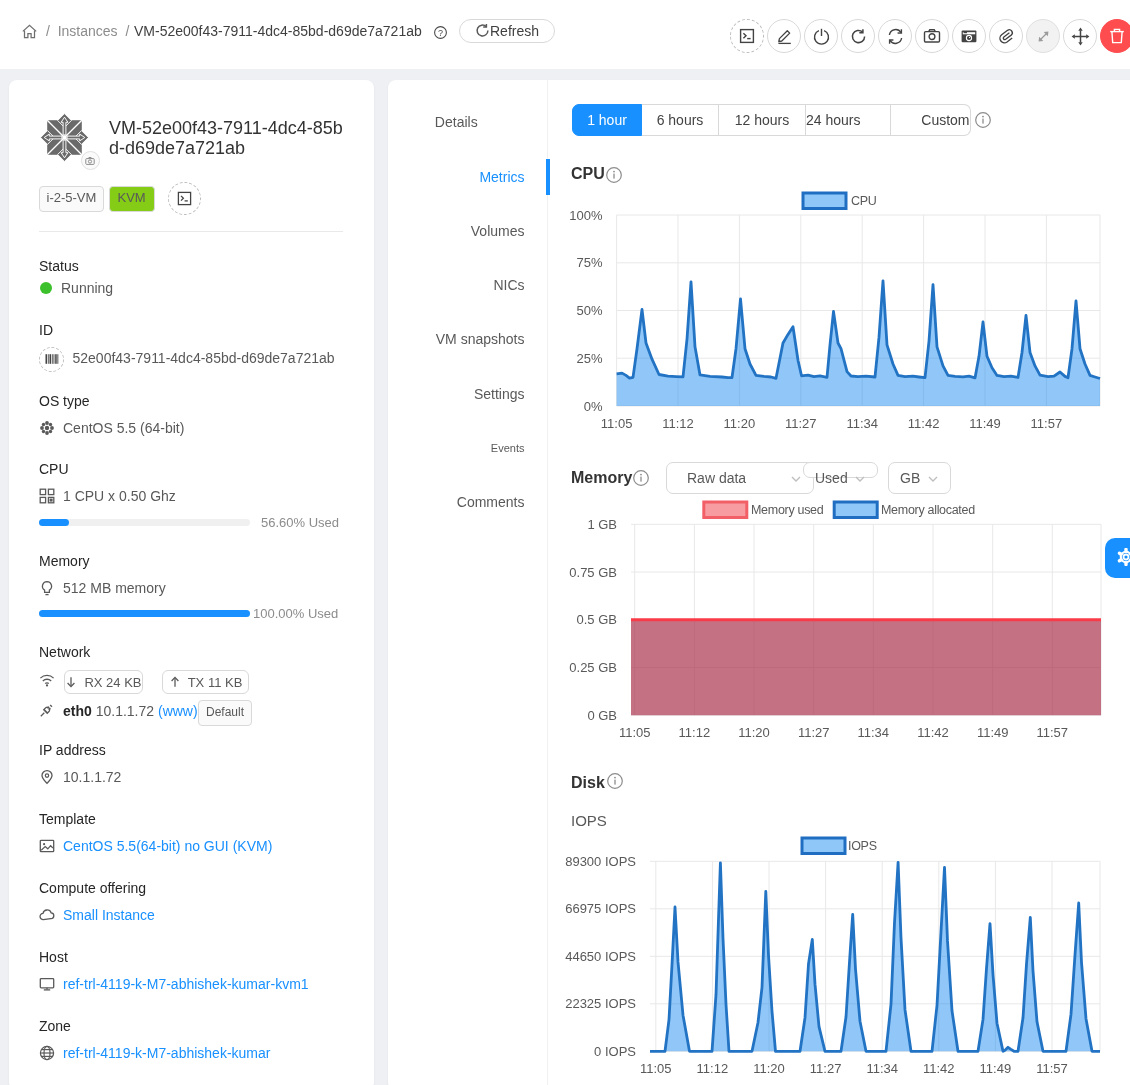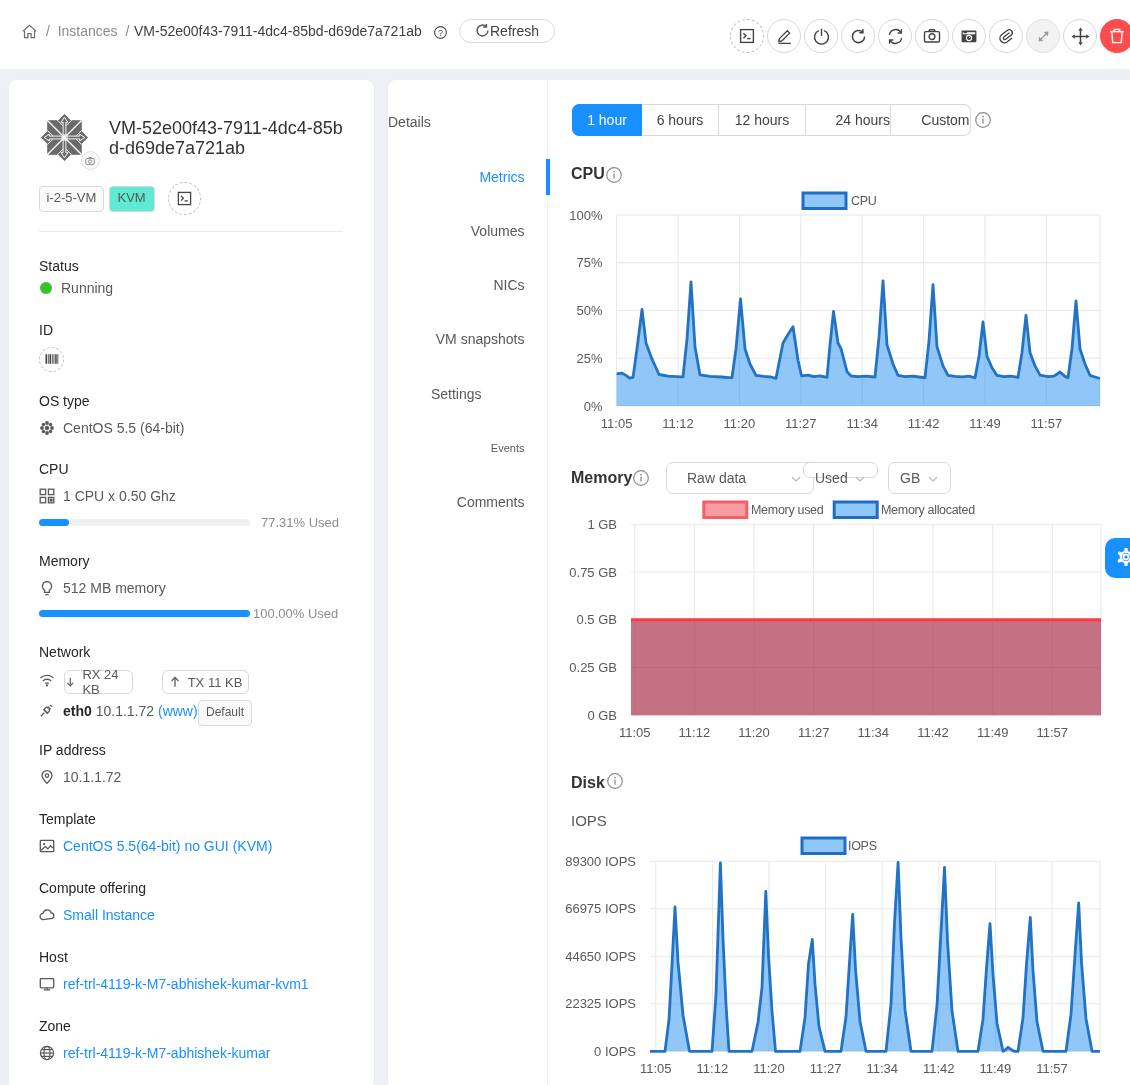--- a/index.html
+++ b/index.html
@@ -138,21 +138,21 @@
 </svg></div>
 <div style="position:absolute;left:71.5px;top:71px;width:17px;height:17px;border-radius:50%;background:#fafafa;border:1px solid #e0e0e0;display:flex;align-items:center;justify-content:center;line-height:0">
       <svg width="10" height="10" viewBox="0 0 10 10" style="">
         <rect x="0.8" y="2.6" width="8.4" height="5.8" rx="0.8" fill="none" stroke="#8c8c8c" stroke-width="1"></rect>
         <path d="M3.2 2.6 L3.9 1.5 H6.1 L6.8 2.6" fill="none" stroke="#8c8c8c" stroke-width="1"></path>
         <circle cx="5" cy="5.5" r="1.6" fill="none" stroke="#8c8c8c" stroke-width="1"></circle>
       </svg>
     </div>
 <div style="position:absolute;left:100px;top:38px;width:240px;font-size:18px;line-height:20px;color:#333;word-break:break-all">VM-52e00f43-7911-4dc4-85bd-d69de7a721ab</div>
 <div style="position:absolute;left:30px;top:106px;height:24px;padding:0 6.5px;border:1px solid #d9d9d9;border-radius:4px;background:#fafafa;font-size:13px;line-height:22px;color:#595959">i-2-5-VM</div>
-<div style="position:absolute;left:99.5px;top:106px;height:24px;padding:0 8px;border:1px solid #d9d9d9;border-radius:4px;background:#5eead4;font-size:13px;line-height:22px;color:#595959">KVM</div>
+<div style="position:absolute;left:99.5px;top:106px;height:24px;padding:0 8px;border:1px solid #d9d9d9;border-radius:4px;background:#84cc16;font-size:13px;line-height:22px;color:#595959">KVM</div>
 <div style="position:absolute;left:159px;top:101.5px;width:31px;height:31px;border-radius:50%;border:1px dashed #bdbdbd;display:flex;align-items:center;justify-content:center;line-height:0">
       <svg width="15" height="15" viewBox="0 0 15 15" style="">
         <rect x="1.4" y="1.4" width="12.2" height="12.2" fill="none" stroke="#434343" stroke-width="1.3"></rect>
         <path d="M4 4.9 L6.4 7.3 L4 9.6" fill="none" stroke="#434343" stroke-width="1.3"></path>
         <line x1="7.6" y1="9.9" x2="10.8" y2="9.9" stroke="#434343" stroke-width="1.3"></line>
       </svg>
     </div>
 <div style="position:absolute;left:30px;top:151px;width:304px;border-top:1px solid #e9e9e9"></div>
 <div class="lab" style="top:176px">Status</div>
 <div style="position:absolute;left:31px;top:202px;width:12px;height:12px;border-radius:50%;background:#3cc12c"></div>
@@ -164,20 +164,21 @@
           <rect x="0.5" y="2.2" width="1.5" height="9.6"></rect>
           <rect x="2.8" y="2.2" width="0.9" height="9.6"></rect>
           <rect x="4.5" y="2.2" width="1.5" height="9.6"></rect>
           <rect x="6.8" y="2.2" width="0.9" height="9.6"></rect>
           <rect x="8.5" y="2.2" width="0.9" height="9.6"></rect>
           <rect x="10.2" y="2.2" width="1.5" height="9.6"></rect>
           <rect x="12.4" y="2.2" width="0.9" height="9.6"></rect>
         </g>
       </svg>
     </div>
+    <div class="val" style="top:268px;left:63.5px">52e00f43-7911-4dc4-85bd-d69de7a721ab</div>
 <div class="lab" style="top:311px">OS type</div>
 <div style="position:absolute;left:30px;top:340px;line-height:0"><svg width="16" height="16" viewBox="0 0 16 16" style="">
         <g fill="#595959">
           <circle cx="8" cy="8" r="2.2"></circle>
           <circle cx="8" cy="3" r="1.9"></circle>
           <circle cx="8" cy="13" r="1.9"></circle>
           <circle cx="3" cy="8" r="1.9"></circle>
           <circle cx="13" cy="8" r="1.9"></circle>
           <circle cx="4.5" cy="4.5" r="1.7"></circle>
           <circle cx="11.5" cy="4.5" r="1.7"></circle>
@@ -193,41 +194,41 @@
           <rect x="9.4" y="1.2" width="5.4" height="5.4"></rect>
           <rect x="1.2" y="9.4" width="5.4" height="5.4"></rect>
           <rect x="9.4" y="9.4" width="5.4" height="5.4"></rect>
         </g>
         <rect x="10.6" y="10.6" width="3" height="3" fill="#595959"></rect>
       </svg></div>
     <div class="val" style="top:406px">1 CPU x 0.50 Ghz</div>
 <div style="position:absolute;left:30px;top:438.5px;width:211px;height:7px;border-radius:4px;background:#f0f0f0">
       <div style="width:30px;height:7px;border-radius:4px;background:#1890ff"></div>
     </div>
-<div style="position:absolute;left:252px;top:432.5px;font-size:13px;line-height:20px;color:#8c8c8c">77.31% Used</div>
+<div style="position:absolute;left:252px;top:432.5px;font-size:13px;line-height:20px;color:#8c8c8c">56.60% Used</div>
 <div class="lab" style="top:471px">Memory</div>
 <div style="position:absolute;left:30px;top:500px;line-height:0"><svg width="16" height="16" viewBox="0 0 16 16" style="">
         <path d="M8 1.6 a4.6 4.6 0 0 1 2.4 8.5 l0 2.2 h-4.8 l0-2.2 A4.6 4.6 0 0 1 8 1.6 Z" fill="none" stroke="#595959" stroke-width="1.3"></path>
         <line x1="6.4" y1="14.6" x2="9.6" y2="14.6" stroke="#595959" stroke-width="1.3"></line>
       </svg></div>
     <div class="val" style="top:498px">512 MB memory</div>
 <div style="position:absolute;left:30px;top:530.3px;width:211px;height:7px;border-radius:4px;background:#f0f0f0">
       <div style="width:211px;height:7px;border-radius:4px;background:#1890ff"></div>
     </div>
 <div style="position:absolute;left:244px;top:524.3px;font-size:13px;line-height:20px;color:#8c8c8c">100.00% Used</div>
 <div class="lab" style="top:562px">Network</div>
 <div style="position:absolute;left:30px;top:592px;line-height:0"><svg width="16" height="16" viewBox="0 0 16 16" style="">
         <g fill="none" stroke="#595959" stroke-width="1.3">
           <path d="M1.4 6.1 a9.6 9.6 0 0 1 13.2 0"></path>
           <path d="M3.8 8.9 a6.2 6.2 0 0 1 8.4 0"></path>
           <path d="M6.2 11.6 a2.8 2.8 0 0 1 3.6 0"></path>
         </g>
         <circle cx="8" cy="13.4" r="1.15" fill="#595959"></circle>
       </svg></div>
-<div class="pill" style="left:55px;top:590px;width:69px">
+<div class="pill" style="left:55px;top:590px;width:79px">
       <svg width="12" height="12" viewBox="0 0 12 12" style="">
         <g stroke="#595959" stroke-width="1.3" fill="none">
           <line x1="6" y1="1.2" x2="6" y2="10"></line>
           <path d="M2.6 7 L6 10.6 L9.4 7"></path>
         </g>
       </svg>
       <span>RX 24 KB</span>
     </div>
 <div class="pill" style="left:153px;top:590px;width:87px">
       <svg width="12" height="12" viewBox="0 0 12 12" style="">
@@ -280,32 +281,32 @@
           <line x1="1.4" y1="8" x2="14.6" y2="8"></line>
           <line x1="2.2" y1="4.6" x2="13.8" y2="4.6"></line>
           <line x1="2.2" y1="11.4" x2="13.8" y2="11.4"></line>
         </g>
       </svg></div>
     <div class="val" style="top:963px"><a>ref-trl-4119-k-M7-abhishek-kumar</a></div>
 </div>
 <div style="position:absolute;left:388px;top:80px;width:758px;height:1010px;background:#fff;border-radius:8px;box-shadow:0 1px 3px rgba(0,0,0,0.05)">
 <div style="position:absolute;left:159px;top:0;bottom:0;width:1px;background:#f0f0f0"></div>
 <div style="position:absolute;left:158px;top:78.5px;width:3.5px;height:36px;background:#1890ff"></div>
-<div style="position:absolute;left:0;top:31.4px;width:136.5px;text-align:left;font-size:14px;line-height:22px;color:#595959">Details</div>
+<div style="position:absolute;left:0;top:31.4px;width:136.5px;text-align:center;font-size:14px;line-height:22px;color:#595959">Details</div>
 <div style="position:absolute;left:0;top:85.6px;width:136.5px;text-align:right;font-size:14px;line-height:22px;color:#1890ff">Metrics</div>
 <div style="position:absolute;left:0;top:139.9px;width:136.5px;text-align:right;font-size:14px;line-height:22px;color:#595959">Volumes</div>
 <div style="position:absolute;left:0;top:194.1px;width:136.5px;text-align:right;font-size:14px;line-height:22px;color:#595959">NICs</div>
 <div style="position:absolute;left:0;top:248.3px;width:136.5px;text-align:right;font-size:14px;line-height:22px;color:#595959">VM snapshots</div>
-<div style="position:absolute;left:0;top:302.5px;width:136.5px;text-align:center;font-size:14px;line-height:22px;color:#595959">Settings</div>
+<div style="position:absolute;left:0;top:302.5px;width:136.5px;text-align:right;font-size:14px;line-height:22px;color:#595959">Settings</div>
 <div style="position:absolute;left:0;top:356.8px;width:136.5px;text-align:right;font-size:11px;line-height:22px;color:#595959">Events</div>
 <div style="position:absolute;left:0;top:411.0px;width:136.5px;text-align:right;font-size:14px;line-height:22px;color:#595959">Comments</div>
 <div style="position:absolute;left:184px;top:24px;width:70px;height:32px;border:1px solid #d9d9d9;background:#1890ff;color:#fff;border-color:#1890ff;border-radius:7px 0 0 7px;box-sizing:border-box;text-align:center;font-size:14px;line-height:30px">1 hour</div>
 <div style="position:absolute;left:254px;top:24px;width:77px;height:32px;border:1px solid #d9d9d9;border-left:none;background:#fff;color:#434343;box-sizing:border-box;text-align:center;font-size:14px;line-height:30px">6 hours</div>
 <div style="position:absolute;left:331px;top:24px;width:87px;height:32px;border:1px solid #d9d9d9;border-left:none;background:#fff;color:#434343;box-sizing:border-box;text-align:center;font-size:14px;line-height:30px">12 hours</div>
-<div style="position:absolute;left:418px;top:24px;width:85px;height:32px;border:1px solid #d9d9d9;border-left:none;background:#fff;color:#434343;box-sizing:border-box;text-align:right;font-size:14px;line-height:30px">24 hours</div>
+<div style="position:absolute;left:418px;top:24px;width:85px;height:32px;border:1px solid #d9d9d9;border-left:none;background:#fff;color:#434343;box-sizing:border-box;text-align:left;font-size:14px;line-height:30px">24 hours</div>
 <div style="position:absolute;left:503px;top:24px;width:79.5px;height:32px;border:1px solid #d9d9d9;border-left:none;background:#fff;color:#434343;border-radius:0 7px 7px 0;box-sizing:border-box;text-align:right;font-size:14px;line-height:30px">Custom</div>
 <svg style="position:absolute;left:586.8px;top:31.599999999999994px" width="16" height="16" viewBox="0 0 16 16">
       <circle cx="8" cy="8" r="7.3" fill="none" stroke="#8c8c8c" stroke-width="1.2"></circle>
       <circle cx="8" cy="4.6" r="0.9" fill="#8c8c8c"></circle>
       <rect x="7.35" y="6.6" width="1.3" height="5" fill="#8c8c8c"></rect>
     </svg>
 <div style="position:absolute;left:183px;top:83px;font-size:16px;font-weight:700;color:#333;line-height:22px">CPU</div>
 <svg style="position:absolute;left:217.5px;top:86.5px" width="16" height="16" viewBox="0 0 16 16">
       <circle cx="8" cy="8" r="7.3" fill="none" stroke="#8c8c8c" stroke-width="1.2"></circle>
       <circle cx="8" cy="4.6" r="0.9" fill="#8c8c8c"></circle>

